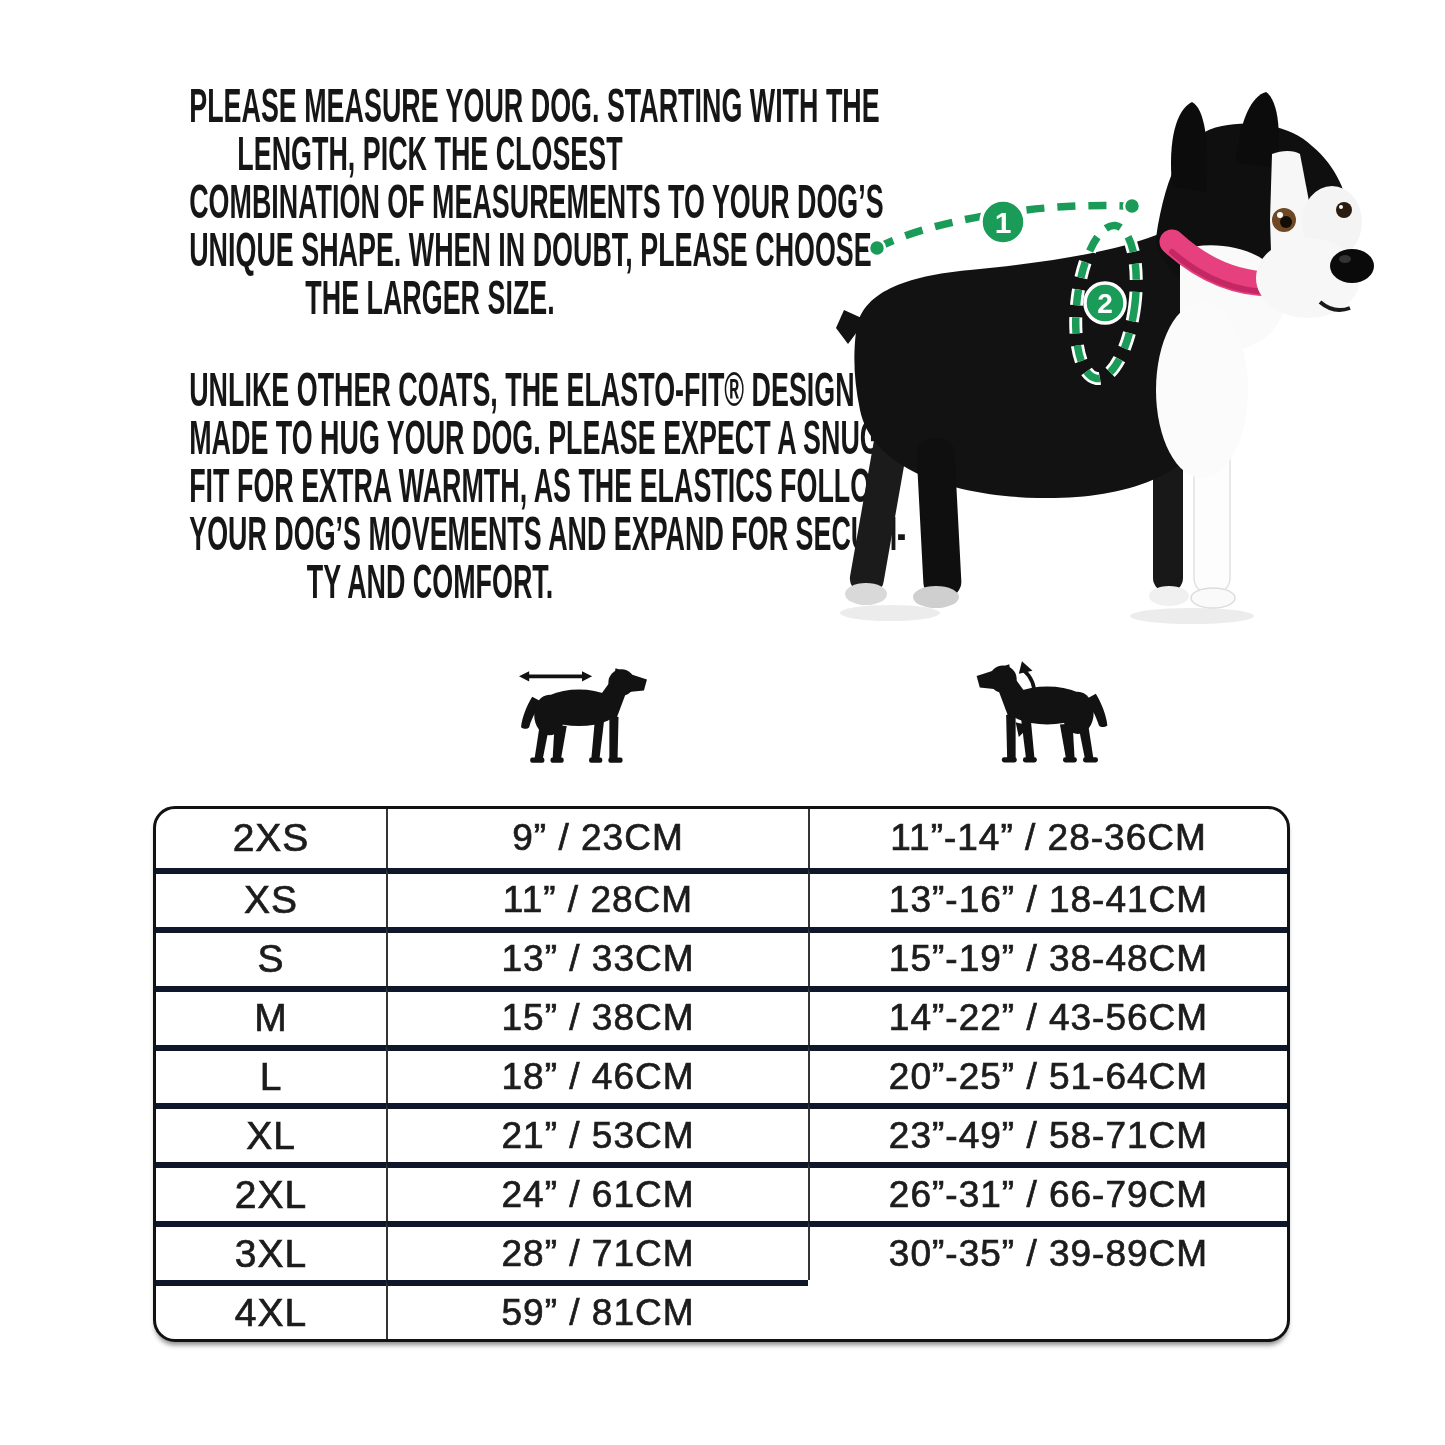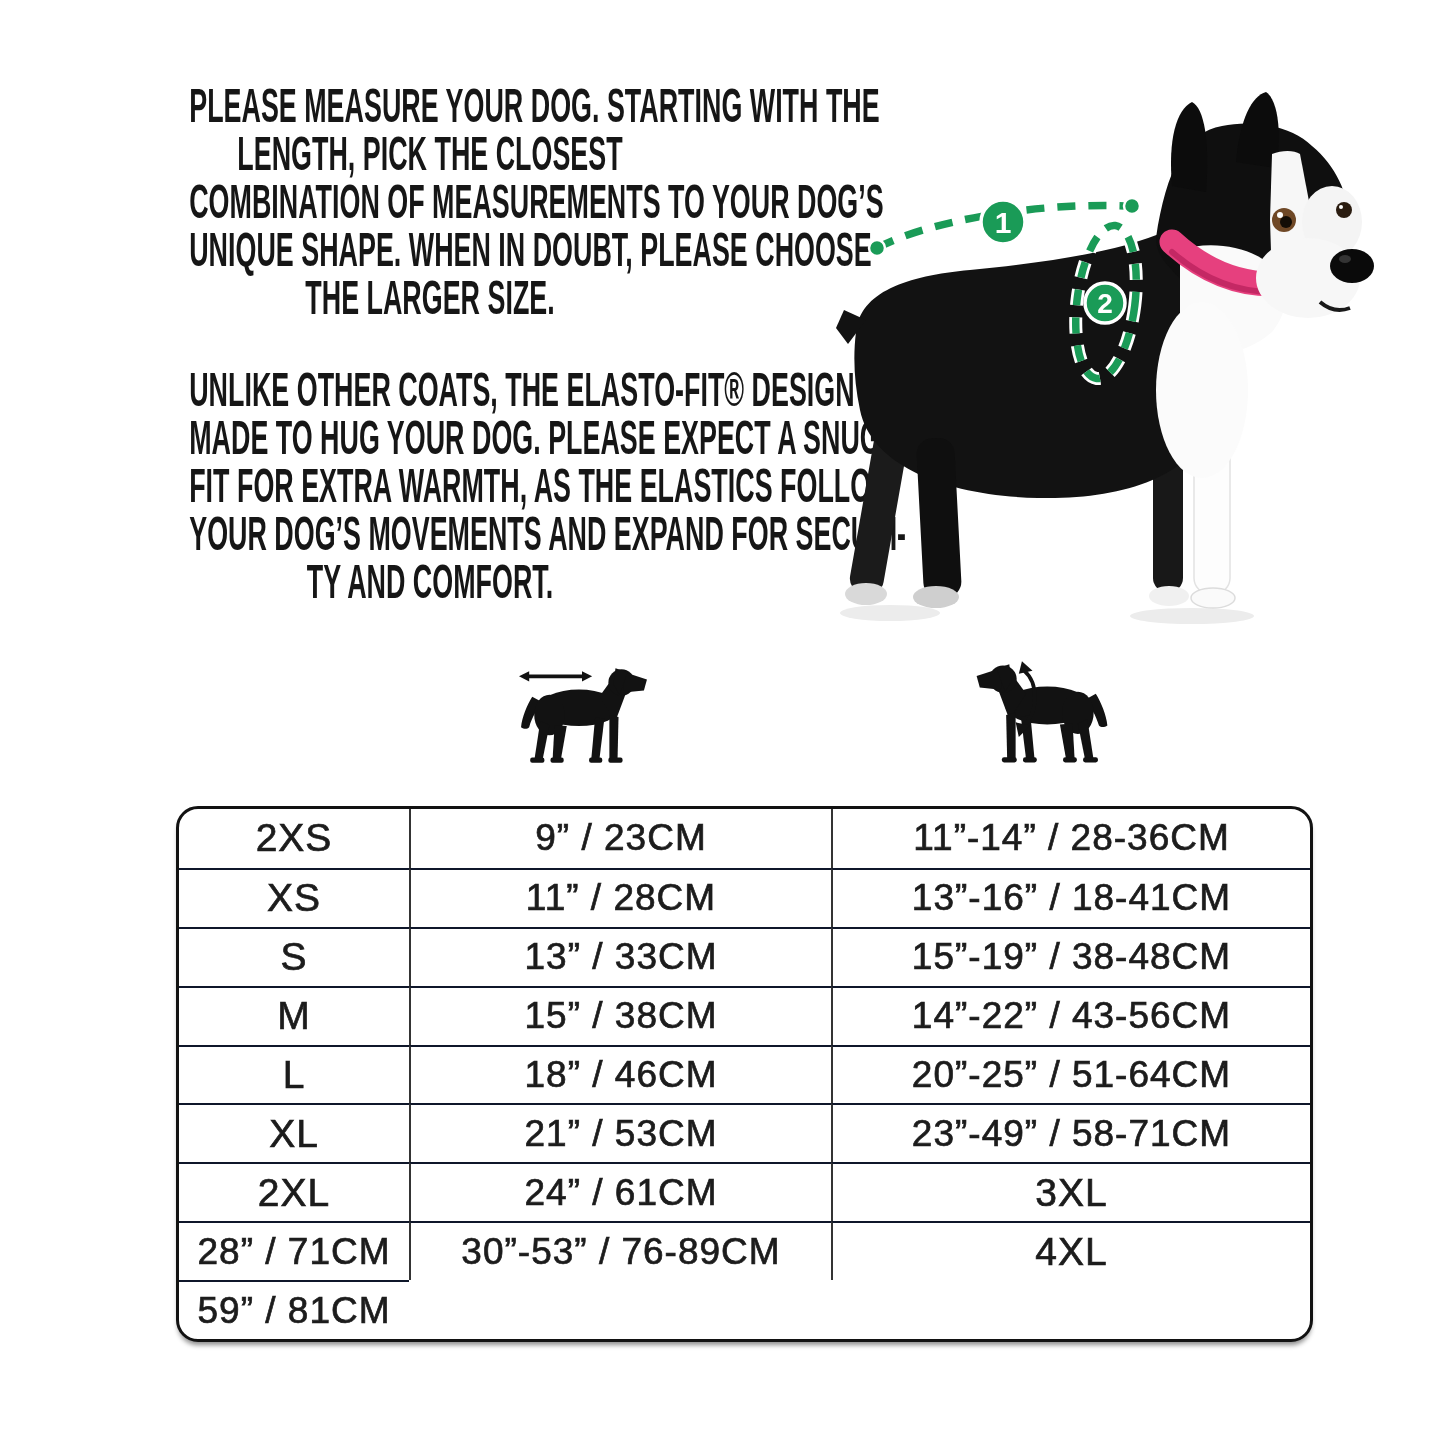--- a/index.html
+++ b/index.html
@@ -21,26 +21,26 @@
   
   .icon{position:absolute;}
   .length-icon{left:518px;top:662px;width:132px;height:112px;}
   .girth-icon{left:972px;top:658px;width:140px;height:116px;}
   .icon svg{display:block;width:100%;height:100%;}
 
   
   .size-table{position:absolute;left:153px;top:806px;width:1137px;height:536px;
               box-sizing:border-box;border:3px solid #121212;border-radius:22px;overflow:hidden;
               display:grid;grid-template-columns:230px 422px 1fr;grid-template-rows:repeat(9,1fr);
-              background:#fff;box-shadow:0 5px 5px -2px rgba(0,0,0,0.45);margin-left:23px;}
+              background:#fff;box-shadow:0 5px 5px -2px rgba(0,0,0,0.45);}
   .cell{display:flex;align-items:center;justify-content:center;
         font-size:37px;letter-spacing:1px;color:#1c1c1c;-webkit-text-stroke:0.7px #1c1c1c;
         white-space:nowrap;}
   .cell.size{font-size:39px;}
-  .size-table .cell:nth-child(n+4){border-top:2px solid #0f172a;}
+  .size-table .cell:nth-child(n+4){border-top:6px solid #0f172a;}
   .size-table .cell:nth-child(3n+2),
   .size-table .cell:nth-child(3n){border-left:2px solid #343434;}
 </style>
 </head>
 <body>
 
 <div class="canvas">
 
   <div class="para para1">
     <div class="line">PLEASE MEASURE YOUR DOG. STARTING WITH THE</div>
@@ -194,22 +194,23 @@
     <div class="cell size">L</div>
     <div class="cell">18” / 46CM</div>
     <div class="cell">20”-25” / 51-64CM</div>
 
     <div class="cell size">XL</div>
     <div class="cell">21” / 53CM</div>
     <div class="cell">23”-49” / 58-71CM</div>
 
     <div class="cell size">2XL</div>
     <div class="cell">24” / 61CM</div>
+    <div class="cell">26”-31” / 66-79CM</div>
 
     <div class="cell size">3XL</div>
     <div class="cell">28” / 71CM</div>
-    <div class="cell">30”-53” / 76-89CM</div>
+    <div class="cell">30”-35” / 39-89CM</div>
 
     <div class="cell size">4XL</div>
     <div class="cell">59” / 81CM</div>
   </div>
 
 </div>
 
 </body></html>

